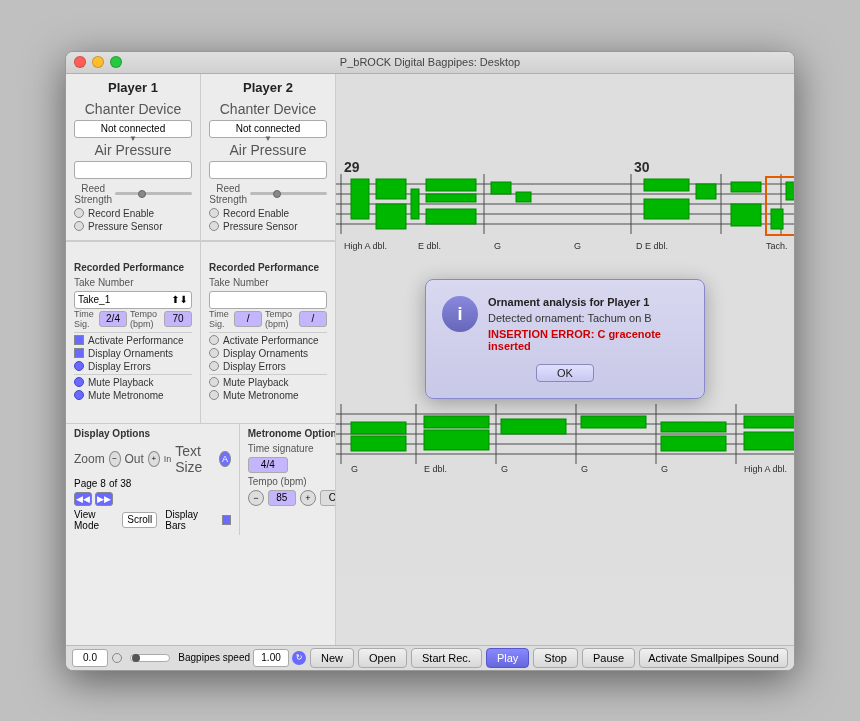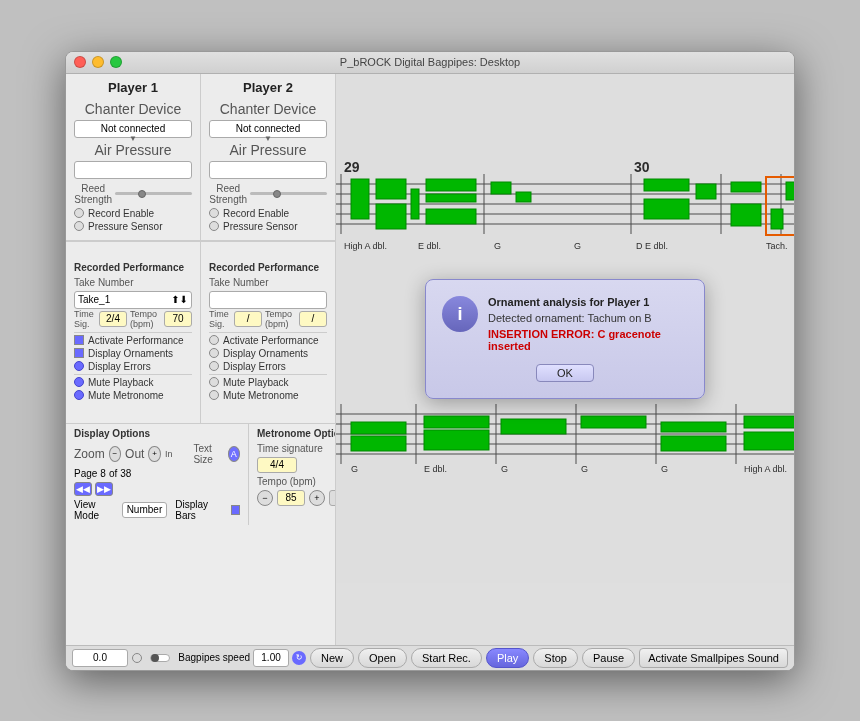--- a/index.html
+++ b/index.html
@@ -208,21 +208,21 @@
       justify-content: space-between;
     }
     .time-tempo-row {
       display: flex;
       align-items: center;
       gap: 3px;
       margin-bottom: 3px;
     }
     .tt-label { font-size: 9px; color: #555; }
     .tt-input {
-      background: #fef9c3;
+      background: #c4b5fd;
       border: 1px solid #aaa;
       border-radius: 3px;
       height: 16px;
       width: 28px;
       font-size: 10px;
       text-align: center;
     }
     .separator-line {
       border: none;
       border-top: 1px solid #ccc;
@@ -397,21 +397,21 @@
       border: 1px solid #8888bb;
       border-radius: 4px;
       padding: 2px 20px;
       font-size: 11px;
       cursor: pointer;
       color: #222;
     }
     .toolbar-btn {
       background: linear-gradient(to bottom, #f0f0f0, #d8d8d8);
       border: 1px solid #aaa;
-      border-radius: 10px;
+      border-radius: 4px;
       padding: 2px 10px;
       font-size: 11px;
       cursor: pointer;
       height: 20px;
       display: flex;
       align-items: center;
     }
     .toolbar-btn.active {
       background: linear-gradient(to bottom, #8888ff, #6666dd);
       color: white;
@@ -635,36 +635,36 @@
       <div class="display-options">
 
         <div class="disp-col">
           <div class="section-title">Display Options</div>
           <div class="zoom-row">
             <span style="font-size:12px;color:#555;">Zoom</span>
             <div class="zoom-btn" style="font-size:8px;">−</div>
             <span style="font-size:12px;color:#555;">Out</span>
             <div class="zoom-btn" style="font-size:8px;">+</div>
             <span style="font-size:9px;color:#555;">In</span>
-            <span style="font-size:10px;color:#555;margin-left:17px;">Text Size</span>
+            <span style="font-size:14px;color:#555;margin-left:0;">Text Size</span>
             <div class="text-size-btn">A</div>
           </div>
           <div class="page-row">
             <span>Page</span>
             <span>8</span>
             <span>of</span>
             <span>38</span>
           </div>
           <div class="page-row">
             <div class="nav-btn">◀◀</div>
             <div class="nav-btn">▶▶</div>
           </div>
           <div class="view-row">
             <span>View Mode</span>
-            <div class="scroll-dropdown">Number</div>
+            <div class="scroll-dropdown">Scroll</div>
             <span style="margin-left:4px;">Display Bars</span>
             <span class="check-box checked" style="margin-left:2px;"></span>
           </div>
         </div>
 
         <div class="disp-col">
           <div class="section-title">Metronome Options</div>
           <div class="metro-row">
             <span style="font-size:10px;color:#555;">Time signature</span>
           </div>
@@ -785,21 +785,21 @@
               <button class="ok-btn">OK</button>
             </div>
           </div>
         </div>
       </div>
     </div>
   </div>
 
   <div style="background:#ddd;border-top:1px solid #bbb;padding:2px 6px;display:flex;align-items:center;gap:4px;">
 
-    <input class="volume-input" type="text" value="0.0" style="width: 56px; height: 18px; border: 1px solid rgb(170, 170, 170); border-radius: 3px; font-size: 10px; text-align: center;">
+    <input class="volume-input" type="text" value="0.0" style="width: 36px; height: 18px; border: 1px solid rgb(170, 170, 170); border-radius: 3px; font-size: 10px; text-align: center;">
     <div style="width:10px;height:10px;border-radius:50%;border:1px solid #888;background:#ddd;"></div>
 
     <div class="progress-bar">
       <div class="progress-thumb"></div>
     </div>
 
     <div class="playback-speed">
       <span>Bagpipes speed</span>
       <input class="speed-input" type="text" value="1.00" style="">
       <div class="speed-icon">↻</div>

